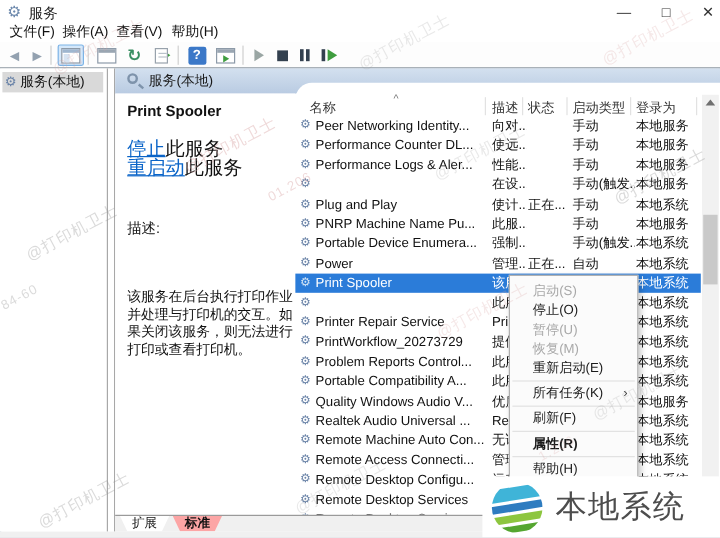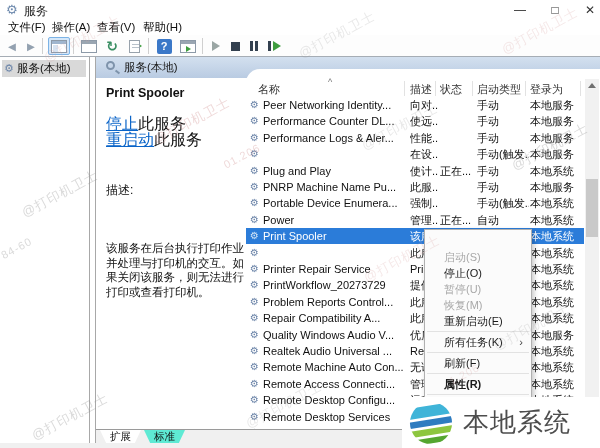--- a/index.html
+++ b/index.html
@@ -67,31 +67,31 @@
   .c-desc{left:164px;width:29px;}
   .c-stat{left:194px;width:36px;}
   .c-start{left:231px;width:52px;}
   .c-logon{left:284px;width:52px;}
   
   .scrollbar{position:absolute;right:1px;top:10px;width:14px;height:350px;background:#f1f1f1;}
   .sb-up{position:absolute;top:4px;left:3px;width:0;height:0;border-left:4px solid transparent;border-right:4px solid transparent;border-bottom:5px solid #707070;}
   .sb-down{position:absolute;bottom:4px;left:3px;width:0;height:0;border-left:4px solid transparent;border-right:4px solid transparent;border-top:5px solid #707070;}
   .sb-thumb{position:absolute;left:1px;top:100px;width:12px;height:58px;background:#c9c9c9;}
   
-  .context-menu{position:absolute;left:424px;top:229px;width:108px;background:#fbfbfb;border:1px solid #b0b0b0;box-shadow:2px 2px 5px rgba(0,0,0,.22);z-index:5;padding:19px 0;}
+  .context-menu{position:absolute;left:424px;top:229px;width:108px;background:#fbfbfb;border:1px solid #b0b0b0;box-shadow:2px 2px 5px rgba(0,0,0,.22);z-index:5;padding:5px 0;}
   .cm-item{position:relative;height:16px;line-height:16px;padding-left:19px;font-size:11px;color:#1a1a1a;white-space:nowrap;}
   .cm-item.disabled{color:#a8a8a8;}
   .cm-item.bold{font-weight:bold;}
   .cm-sub{position:absolute;right:8px;top:0;font-size:11px;color:#444;}
   .cm-sep{height:1px;background:#e2e2e2;margin:2px 2px;}
   
   .tabstrip{position:absolute;left:96px;top:429px;width:504px;height:14px;background:#f0f0f0;border-top:1px solid #9a9a9a;z-index:2;}
   .tab{position:absolute;top:0;height:13px;font-size:10.5px;line-height:13px;padding:0 10px;color:#111;clip-path:polygon(0 0,100% 0,85% 100%,15% 100%);}
   .tab.active{background:#fff;}
-  .tab.inactive{background:#5eead4;}
+  .tab.inactive{background:#fca5a5;font-weight:bold;}
   .footer{position:absolute;left:0;top:443px;width:600px;height:5px;background:#f0f0f0;z-index:2;}
   
   .wm{position:absolute;z-index:6;font-size:13px;letter-spacing:1px;transform:rotate(-28deg);white-space:nowrap;pointer-events:none;}
   .wm.gray{color:rgba(150,150,150,.35);}
   .wm.pink{color:rgba(216,160,160,.40);}
   .wm.faint{opacity:.6;}
   .wm.num{font-size:11px;}
   
   .logo-box{position:absolute;left:402px;top:397px;width:198px;height:51px;background:#fff;z-index:7;display:flex;align-items:center;}
   .logo-circle{margin-left:7px;}
@@ -315,21 +315,21 @@
         <div class="srow" style="top: 196.8px;">
           <span class="cicon">⚙</span>
           <span class="cell c-name">Problem Reports Control...</span>
           <span class="cell c-desc">此服...</span>
           <span class="cell c-stat"></span>
           <span class="cell c-start"></span>
           <span class="cell c-logon">本地系统</span>
         </div>
         <div class="srow" style="top: 213.2px;">
           <span class="cicon">⚙</span>
-          <span class="cell c-name">Repair Compatibility A...</span>
+          <span class="cell c-name">Portable Compatibility A...</span>
           <span class="cell c-desc">此服...</span>
           <span class="cell c-stat"></span>
           <span class="cell c-start"></span>
           <span class="cell c-logon">本地系统</span>
         </div>
         <div class="srow" style="top: 229.6px;">
           <span class="cicon">⚙</span>
           <span class="cell c-name">Quality Windows Audio V...</span>
           <span class="cell c-desc">优质...</span>
           <span class="cell c-stat"></span>

